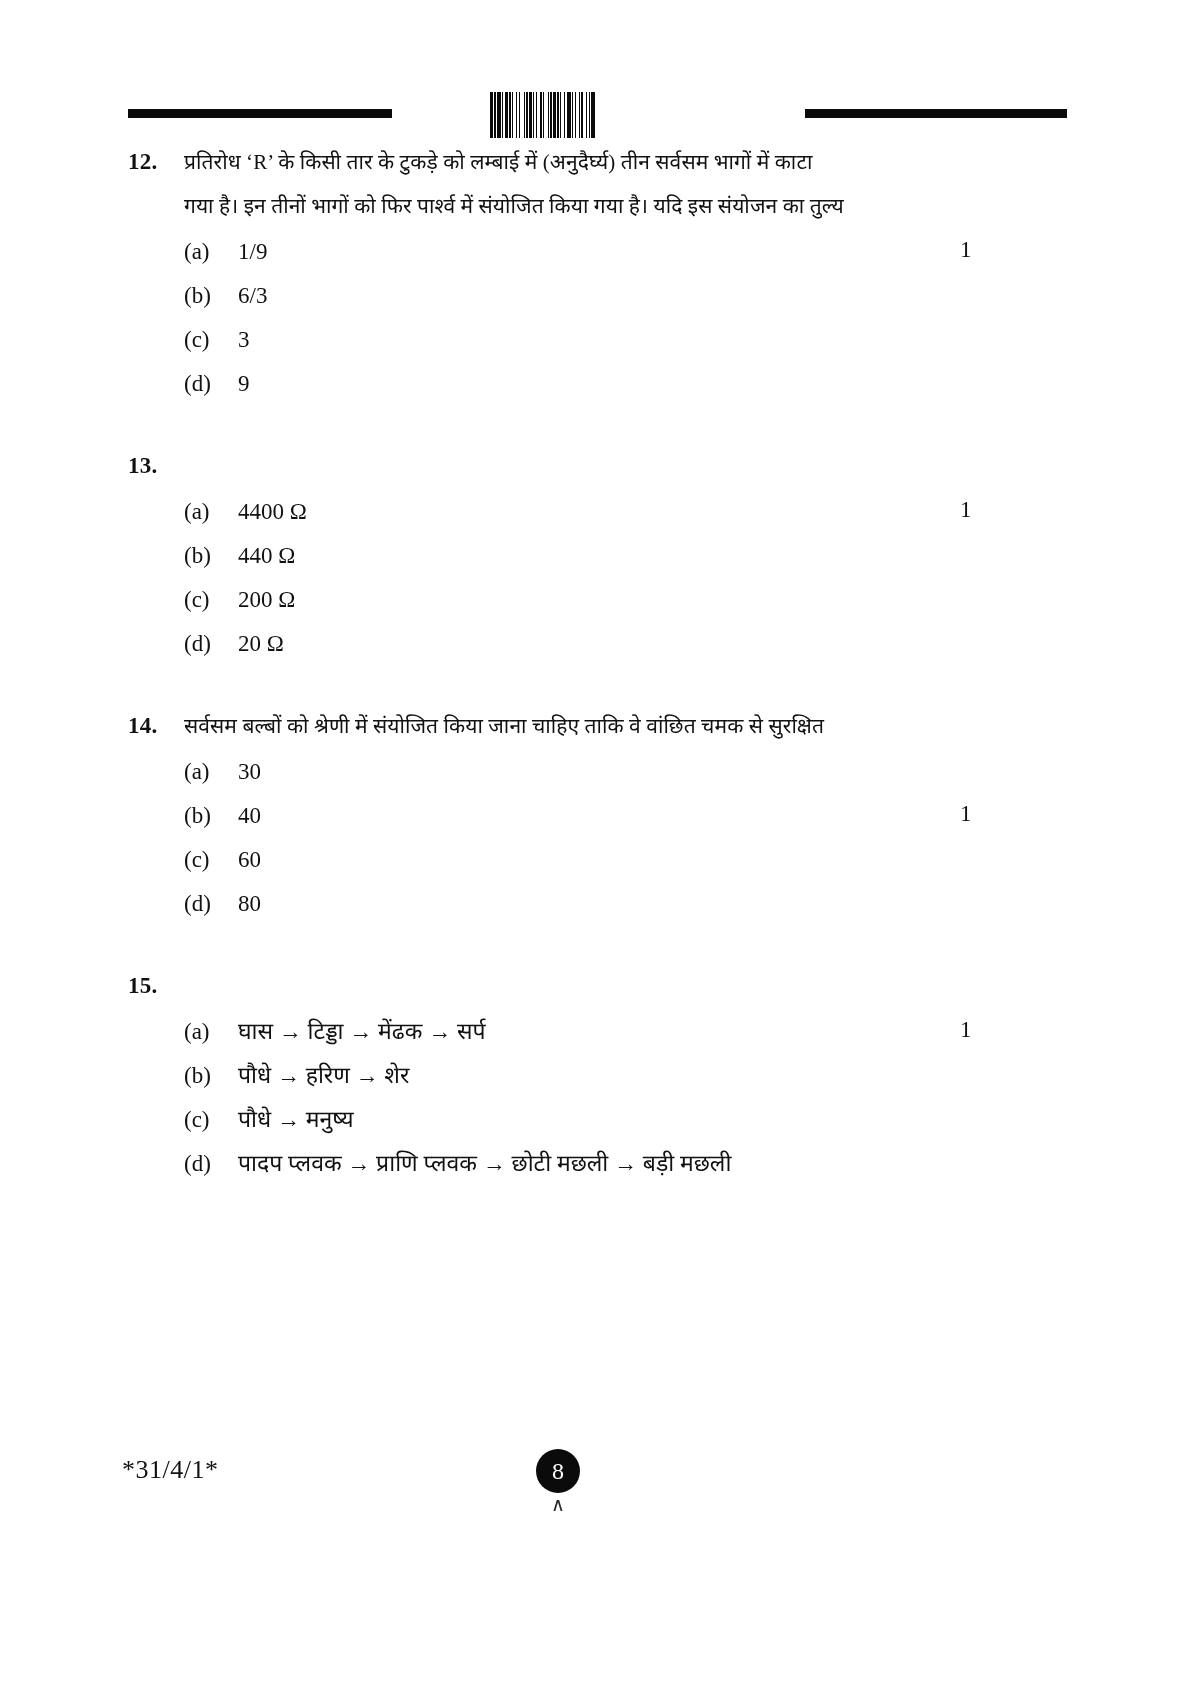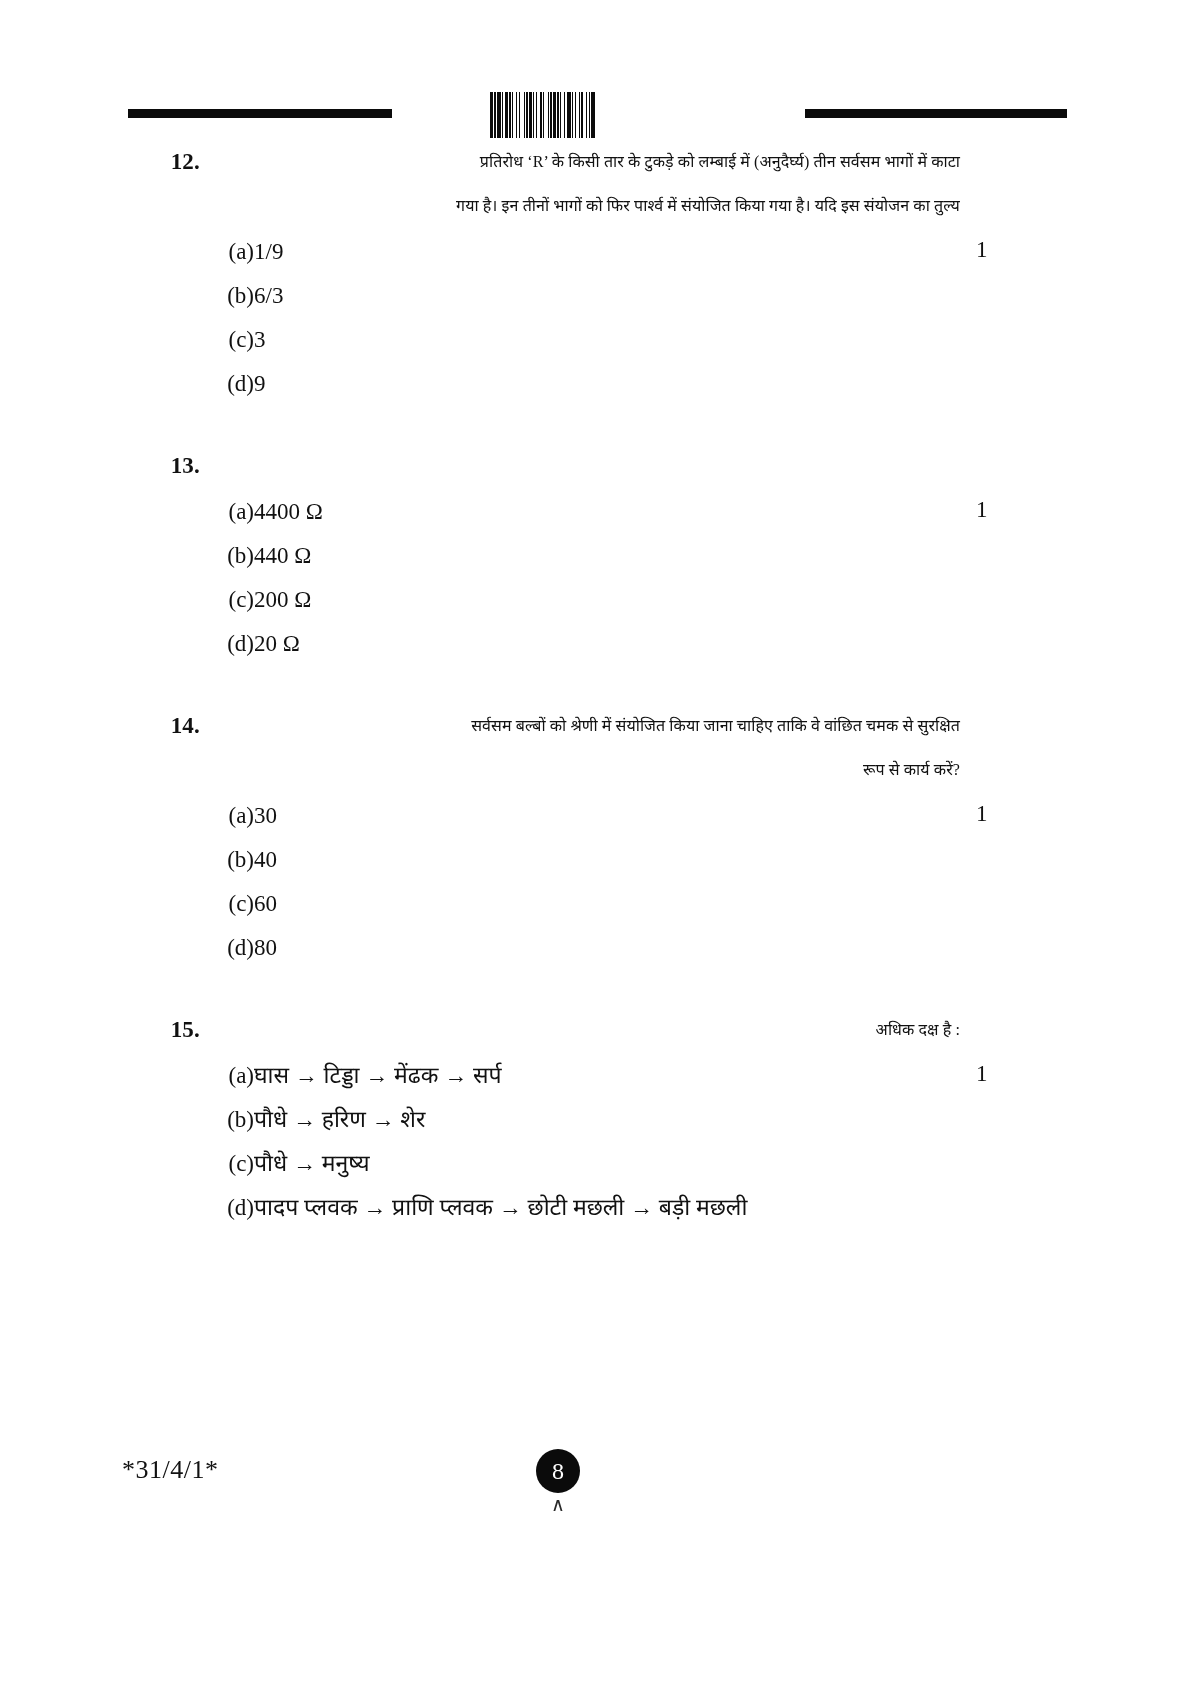--- a/index.html
+++ b/index.html
@@ -53,44 +53,43 @@
 
   
   .content {
     position: absolute;
     left: 0;
     top: 140px;
     width: 1190px;
   }
   .question {
     position: relative;
-    margin: 0 0 12px 16px;
+    margin: 0 0 12px 0;
     padding: 0;
-    text-align: right;
   }
   .q-head {
     display: flex;
     align-items: flex-start;
   }
   .q-num {
     width: 56px;
     min-width: 56px;
     padding-left: 128px;
     box-sizing: content-box;
     font-weight: bold;
     font-size: 23px;
     line-height: 44px;
     letter-spacing: 0.2px;
   }
   .q-body {
     flex: 1;
     max-width: 760px;
   }
   .q-line {
-    font-size: 16px;
+    font-size: 21px;
     line-height: 44px;
     white-space: nowrap;
     letter-spacing: 0.1px;
   }
   .q-line.dev {
     font-family: "Liberation Serif", "DejaVu Serif", serif;
   }
   .marks {
     position: absolute;
     left: 960px;
@@ -286,21 +285,20 @@
             <span class="opt-val">20 Ω</span>
           </div>
         </div>
         <div class="q-gap"></div>
       </div>
       <div class="question">
         <div class="q-head">
           <div class="q-num">14.</div>
           <div class="q-body">
             <div class="q-line dev">सर्वसम बल्बों को श्रेणी में संयोजित किया जाना चाहिए ताकि वे वांछित चमक से सुरक्षित</div>
-            <div class="q-line dev">रूप से कार्य करें?</div>
           </div>
           <div class="marks" style="top: 88px;">1</div>
         </div>
         <div class="options">
           <div class="option">
             <span class="opt-key">(a)</span>
             <span class="opt-val">30</span>
           </div>
           <div class="option">
             <span class="opt-key">(b)</span>
@@ -314,21 +312,20 @@
             <span class="opt-key">(d)</span>
             <span class="opt-val">80</span>
           </div>
         </div>
         <div class="q-gap"></div>
       </div>
       <div class="question">
         <div class="q-head">
           <div class="q-num">15.</div>
           <div class="q-body">
-            <div class="q-line dev">अधिक दक्ष है :</div>
           </div>
           <div class="marks" style="top: 44px;">1</div>
         </div>
         <div class="options">
           <div class="option">
             <span class="opt-key">(a)</span>
             <span class="opt-val">घास → टिड्डा → मेंढक → सर्प</span>
           </div>
           <div class="option">
             <span class="opt-key">(b)</span>

